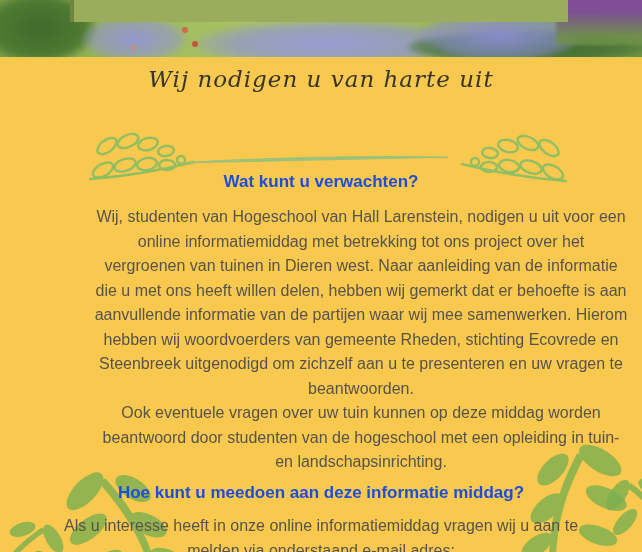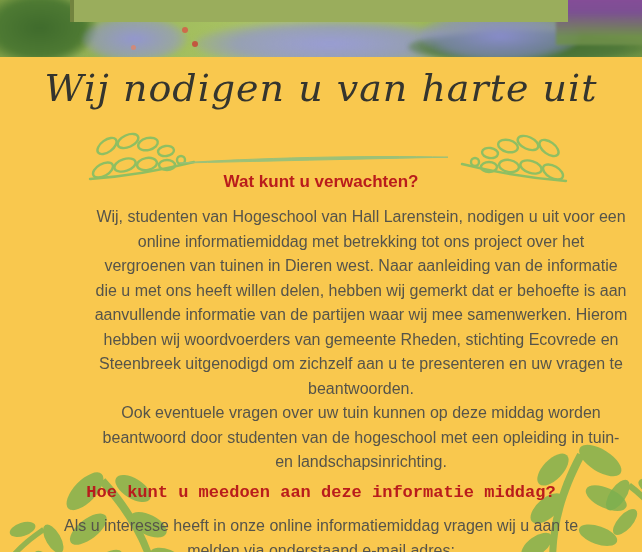--- a/index.html
+++ b/index.html
@@ -37,33 +37,33 @@
   .green-bar{
     position:absolute;left:70px;top:0;width:498px;height:22px;
     background:#9aad5c;border-left:4px solid #72843f;box-sizing:border-box;
   }
 
   
   .title{
     position:absolute;left:0;top:66px;width:642px;z-index:3;
     text-align:center;
     font-family:"DejaVu Serif", serif;font-style:italic;
-    font-size:38px;letter-spacing:1px;color:#35352e;
+    font-size:23px;letter-spacing:1px;color:#35352e;
   }
   .date-line{
     position:absolute;left:0;top:121px;width:642px;z-index:3;
     text-align:center;
     font-size:15px;letter-spacing:5px;color:#50503a;
   }
   .section-heading{
     position:absolute;left:0;width:642px;z-index:3;
-    text-align:center;font-weight:bold;font-size:17px;color:#b91c1c;
+    text-align:center;font-weight:bold;font-size:17px;color:#1d4ed8;
   }
   .heading-1{top:172px;}
-  .heading-2{top:483px;font-family:Liberation Mono, monospace;}
+  .heading-2{top:483px;}
   .body-text{
     position:absolute;left:0;width:642px;z-index:3;
     text-align:center;white-space:pre-line;
     font-size:16px;line-height:24.5px;color:#56544a;
   }
   .body-1{top:205px;padding-left:40px;}
   .body-2{top:514px;}
 
   
   .ornament{position:absolute;z-index:2;}

